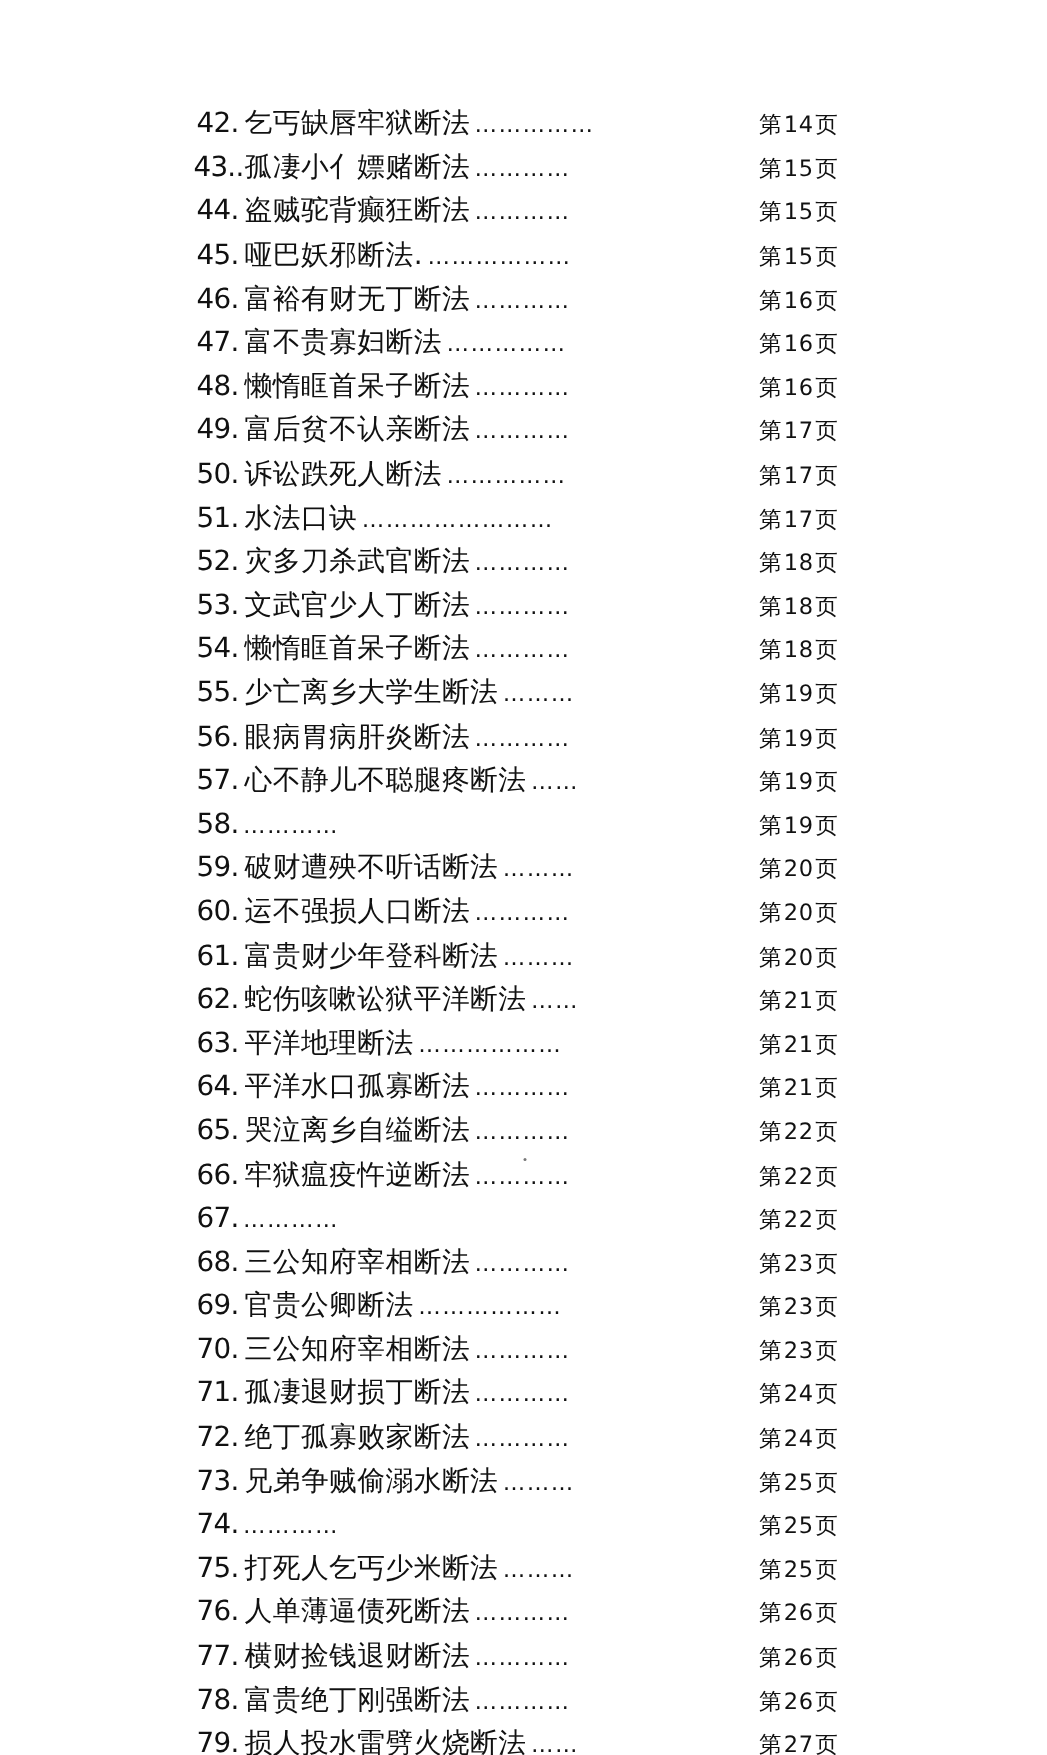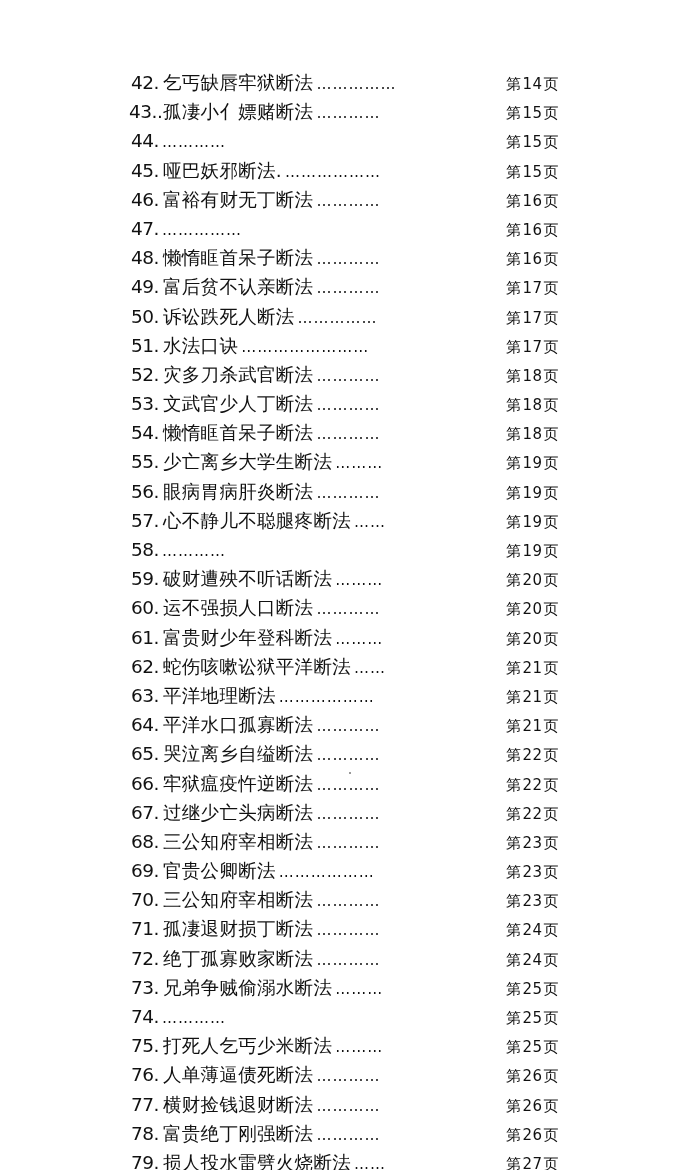--- a/index.html
+++ b/index.html
@@ -93,37 +93,39 @@
         <span class="pageno"><span>第</span><span class="n">14</span><span>页</span></span>
       </div>
       <div class="toc-row">
         <span class="num">43..</span>
         <span class="title">孤凄小亻嫖赌断法</span>
         <span class="leader">…………</span>
         <span class="pageno"><span>第</span><span class="n">15</span><span>页</span></span>
       </div>
       <div class="toc-row">
         <span class="num">44.</span>
+        <span class="title">盗贼驼背癫狂断法</span>
         <span class="leader">…………</span>
         <span class="pageno"><span>第</span><span class="n">15</span><span>页</span></span>
       </div>
       <div class="toc-row">
         <span class="num">45.</span>
         <span class="title">哑巴妖邪断法.</span>
         <span class="leader">………………</span>
         <span class="pageno"><span>第</span><span class="n">15</span><span>页</span></span>
       </div>
       <div class="toc-row">
         <span class="num">46.</span>
         <span class="title">富裕有财无丁断法</span>
         <span class="leader">…………</span>
         <span class="pageno"><span>第</span><span class="n">16</span><span>页</span></span>
       </div>
       <div class="toc-row">
         <span class="num">47.</span>
+        <span class="title">富不贵寡妇断法</span>
         <span class="leader">……………</span>
         <span class="pageno"><span>第</span><span class="n">16</span><span>页</span></span>
       </div>
       <div class="toc-row">
         <span class="num">48.</span>
         <span class="title">懒惰眶首呆子断法</span>
         <span class="leader">…………</span>
         <span class="pageno"><span>第</span><span class="n">16</span><span>页</span></span>
       </div>
       <div class="toc-row">
@@ -228,21 +230,20 @@
         <span class="pageno"><span>第</span><span class="n">22</span><span>页</span></span>
       </div>
       <div class="toc-row">
         <span class="num">66.</span>
         <span class="title">牢狱瘟疫忤逆断法</span>
         <span class="leader">…………</span>
         <span class="pageno"><span>第</span><span class="n">22</span><span>页</span></span>
       </div>
       <div class="toc-row">
         <span class="num">67.</span>
-        <span class="title">过继少亡头病断法</span>
         <span class="leader">…………</span>
         <span class="pageno"><span>第</span><span class="n">22</span><span>页</span></span>
       </div>
       <div class="toc-row">
         <span class="num">68.</span>
         <span class="title">三公知府宰相断法</span>
         <span class="leader">…………</span>
         <span class="pageno"><span>第</span><span class="n">23</span><span>页</span></span>
       </div>
       <div class="toc-row">

